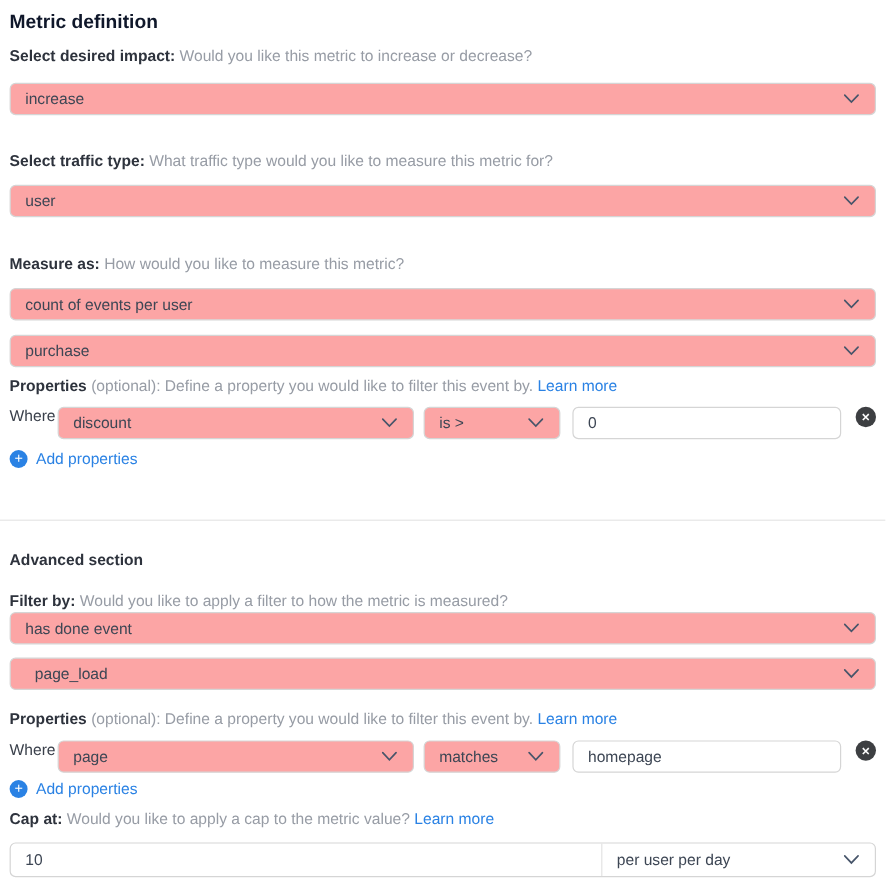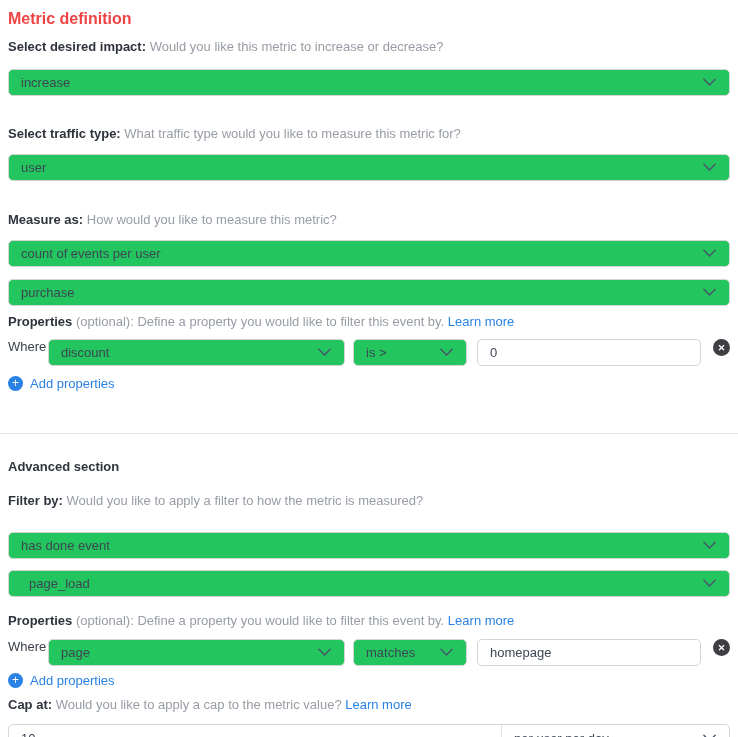--- a/index.html
+++ b/index.html
@@ -9,37 +9,37 @@
     font-family: "Liberation Sans", sans-serif;
     color: #3d4654;
     overflow: hidden;
   }
   .wrap { padding: 8px 8px 0 8px; }
 
   .page-title {
     font-size: 16px;
     line-height: 18px;
     font-weight: 700;
-    color: #ef4444;
+    color: #0f172a;
     margin-top: 2px;
   }
 
   .lbl {
     font-size: 13px;
     line-height: 14px;
   }
   .lbl .strong { font-weight: 700; color: #2e333d; }
   .lbl .hint { color: #979ca5; font-weight: 400; }
   .link { color: #2a82e4; text-decoration: none; cursor: pointer; }
 
   .select {
     height: 27px;
     border: 1px solid #d5d5d5;
     border-radius: 5px;
-    background: #22c55e;
+    background: #fca5a5;
     display: flex;
     align-items: center;
     padding: 0 13px 0 12px;
     font-size: 13px;
     color: #3d4654;
     cursor: pointer;
   }
   .select .val { flex: 1; white-space: nowrap; overflow: hidden; }
   .chev { width: 13px; height: 9px; flex: none; display: block; }
 
@@ -141,21 +141,21 @@
   .mt-section     { margin-top: 31px; }
   .mt-select-a    { margin-top: 13px; }
   .mt-section-b   { margin-top: 32px; }
   .mt-select-b    { margin-top: 12px; }
   .mt-props       { margin-top: 9px; }
   .mt-where       { margin-top: 10px; }
   .mt-add         { margin-top: 7px; }
   .mt-divider     { margin-top: 42px; }
   .mt-advanced    { margin-top: 26px; }
   .mt-filter      { margin-top: 20px; }
-  .mt-filter-sel  { margin-top: 24px; }
+  .mt-filter-sel  { margin-top: 2px; }
   .mt-event-sel   { margin-top: 11px; padding-left: 20px; }
   .mt-props2      { margin-top: 17px; }
   .mt-where2      { margin-top: 11px; }
   .mt-add2        { margin-top: 4px; }
   .mt-cap-lbl     { margin-top: 10px; }
   .mt-cap-row     { margin-top: 12px; }
 </style>
 </head>
 <body>
 

